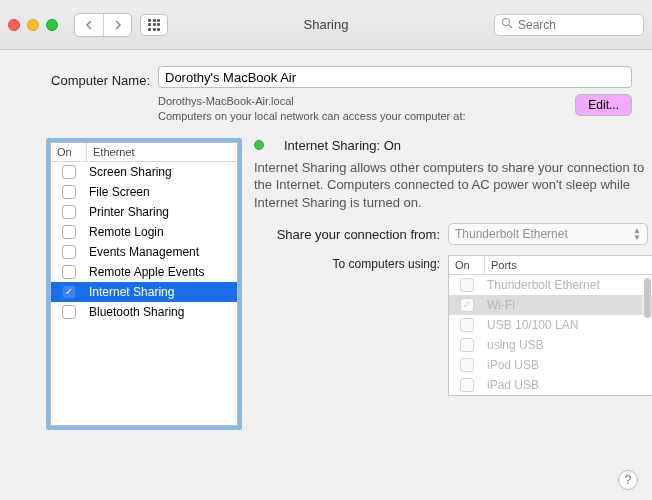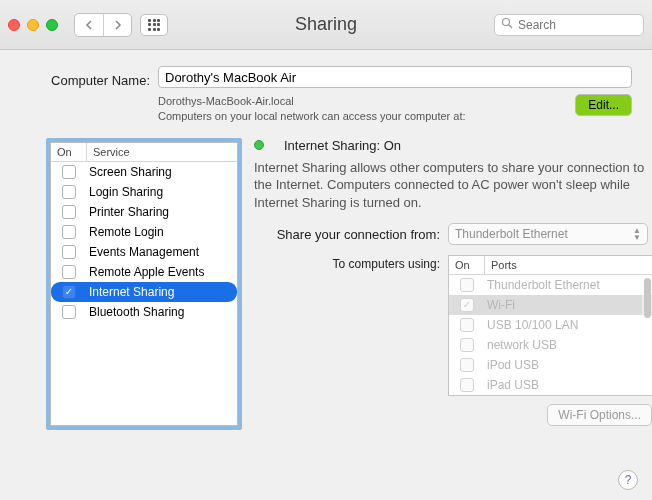--- a/index.html
+++ b/index.html
@@ -11,49 +11,49 @@
 .dot { width: 12px; height: 12px; border-radius: 50%; }
 .dot.red { background: #ff5f57; border:1px solid #e04640;}
 .dot.yellow { background: #ffbd2e; border:1px solid #dfa023;}
 .dot.green { background: #28c940; border:1px solid #1ba32e;}
 .navseg { display: inline-flex; border:1px solid #c0c0c0; border-radius:5px; background:#fff; overflow:hidden; margin-left:6px;}
 .navseg button { width:28px; height:22px; border:none; background:transparent; color:#777; font-size:13px; display:flex;align-items:center;justify-content:center;}
 .navseg button + button { border-left:1px solid #d0d0d0;}
 .gridbtn { width:28px;height:22px;border:1px solid #c0c0c0;border-radius:5px;background:#fff;margin-left:8px;display:flex;align-items:center;justify-content:center;}
 .gridicon { width:12px;height:12px; display:grid;grid-template-columns:repeat(3,3px);grid-template-rows:repeat(3,3px);gap:1.5px;}
 .gridicon span{background:#555;border-radius:1px;}
-.title { position:absolute; left:50%; transform:translateX(-50%); font-size:18px; color:#424242;}
+.title { position:absolute; left:50%; transform:translateX(-50%); font-size:13px; color:#424242;}
 .searchwrap { margin-left:auto; display:flex; align-items:center; border:1px solid #c8c8c8; background:#fff; border-radius:5px; height:22px; width:150px; padding:0 6px; gap:5px;}
 .searchicon{color:#888;font-size:12px;}
 .searchwrap input{border:none;outline:none;font-size:12px;color:#333;width:100%;background:transparent;}
 
 
 .content { padding: 16px 20px 12px 20px; }
 .row-name { display:flex; align-items:flex-end; gap:8px; }
 .row-name label { width:130px; text-align:right; font-size:13px; color:#222;}
 .row-name input { flex:1; height:22px; border:1px solid #bdbdbd; border-radius:4px; padding:0 6px; font-size:13px;}
 .subrow { display:flex; align-items:flex-start; margin-top:6px; }
 .subrow .spacer{width:138px;flex:none;}
 .subtext{font-size:11px; color:#555; line-height:1.35;}
-.editbtn { margin-left:auto; height:22px; padding:0 12px; border:1px solid #bdbdbd; background:#84cc16; border-radius:5px; font-size:12px;text-align:right;}
+.editbtn { margin-left:auto; height:22px; padding:0 12px; border:1px solid #bdbdbd; background:#f0abfc; border-radius:5px; font-size:12px;text-align:right;}
 
 
 .main { display:flex; gap:12px; margin-top:14px;padding-left:26px; }
 
 
 .svcwrap { border:3px solid #8db8df; border-radius:2px; padding:1px; background:#8db8df;}
 .svclist { width:188px; height:284px; background:#fff; border:1px solid #bcbcbc; overflow:hidden; }
 .svclist .hdr { display:flex; background:#fff; border-bottom:1px solid #d6d6d6; font-size:11px; color:#444;}
 .svclist .hdr .col-on{width:36px;padding:3px 6px;border-right:1px solid #d6d6d6;}
 .svclist .hdr .col-svc{flex:1;padding:3px 6px;}
 .svclist .body{}
 .svcrow { display:flex; align-items:center; height:20px; font-size:12px;}
 .svcrow .cb { width:36px; display:flex;justify-content:center;}
 .svcrow .lbl { flex:1; padding-left:2px;}
-.svcrow.sel { background:#1a6fe8; color:#fff;border-radius:9px;}
+.svcrow.sel { background:#1a6fe8; color:#fff;}
 .mac-cb { width:14px;height:14px;border:1px solid #b0b0b0;border-radius:3px;background:#fff;display:inline-flex;align-items:center;justify-content:center;font-size:11px;line-height:1;}
 .mac-cb.checked{background:#3b82f6;border-color:#2f6fd0;color:#fff;}
 .mac-cb.checked::after{content:"✓";font-size:10px;}
 .mac-cb.disabled{border-color:#d4d4d4;background:#fafafa;color:#ccc;}
 
 
 .right { flex:1; }
 .status { display:flex; align-items:center; gap:20px; font-size:13px; color:#222;}
 .statusdot { width:10px;height:10px;border-radius:50%; background:#42c54f; border:1px solid #2fa53c;}
 .desc { font-size:13px; color:#555; margin-top:6px; line-height:1.35;}
@@ -138,34 +138,34 @@
       <div>Computers on your local network can access your computer at:</div>
     </div>
     <button class="editbtn">Edit...</button>
   </div>
 
   <div class="main">
     <div class="svcwrap">
       <div class="svclist">
         <div class="hdr">
           <div class="col-on">On</div>
-          <div class="col-svc">Service</div>
+          <div class="col-svc">Ethernet</div>
         </div>
         <div class="body" id="svc-body">
             <div class="svcrow">
               <div class="cb">
                 <span class="mac-cb"></span>
               </div>
               <div class="lbl">Screen Sharing</div>
             </div>
             <div class="svcrow">
               <div class="cb">
                 <span class="mac-cb"></span>
               </div>
-              <div class="lbl">Login Sharing</div>
+              <div class="lbl">File Screen</div>
             </div>
             <div class="svcrow">
               <div class="cb">
                 <span class="mac-cb"></span>
               </div>
               <div class="lbl">Printer Sharing</div>
             </div>
             <div class="svcrow">
               <div class="cb">
                 <span class="mac-cb"></span>
@@ -244,36 +244,35 @@
               <div class="portrow">
                 <div class="cb">
                   <span class="mac-cb disabled"></span>
                 </div>
                 <div class="lbl2">USB 10/100 LAN</div>
               </div>
               <div class="portrow">
                 <div class="cb">
                   <span class="mac-cb disabled"></span>
                 </div>
-                <div class="lbl2">network USB</div>
+                <div class="lbl2">using USB</div>
               </div>
               <div class="portrow">
                 <div class="cb">
                   <span class="mac-cb disabled"></span>
                 </div>
                 <div class="lbl2">iPod USB</div>
               </div>
               <div class="portrow">
                 <div class="cb">
                   <span class="mac-cb disabled"></span>
                 </div>
                 <div class="lbl2">iPad USB</div>
               </div>
             </div>
         </div>
       </div>
 
-      <button class="wifibtn">Wi-Fi Options...</button>
     </div>
   </div>
 </div>
 
 <div class="help">?</div>
 
 </body></html>

